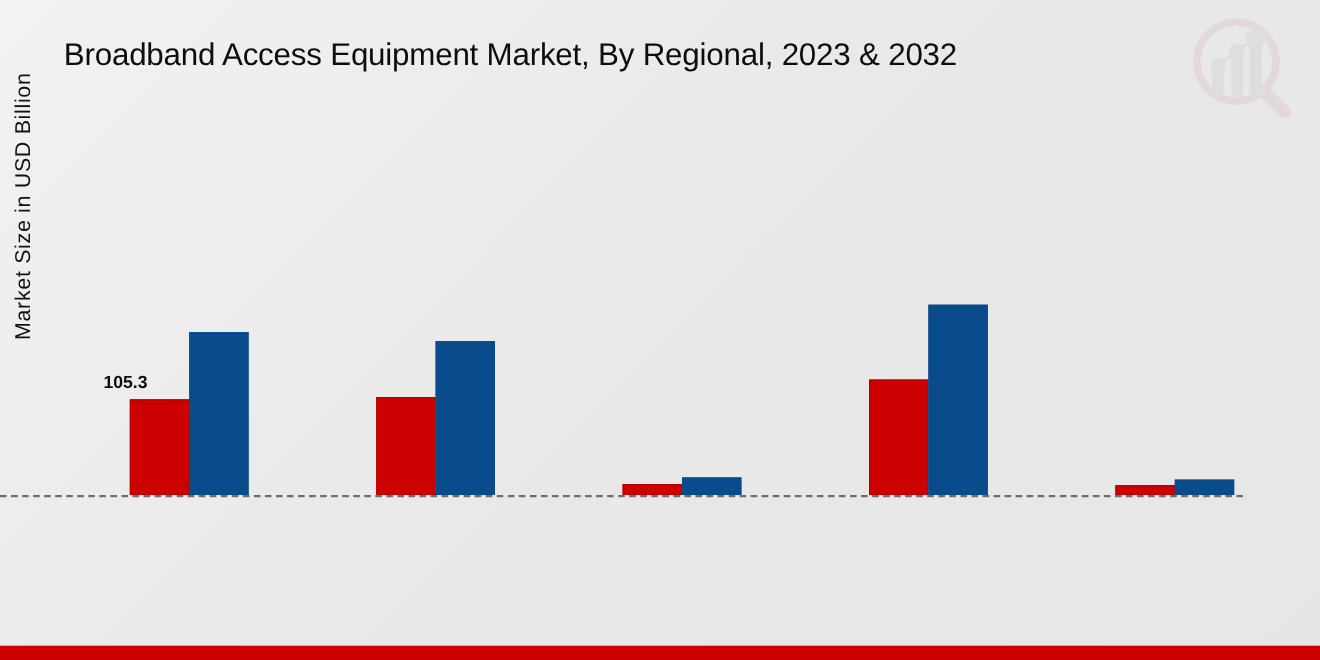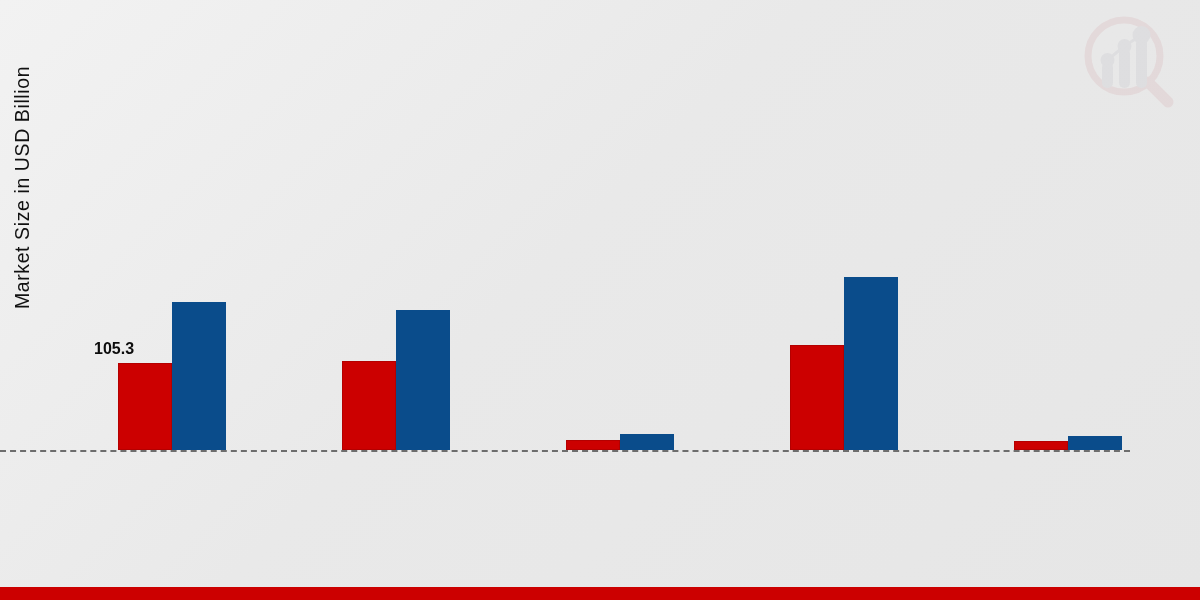--- a/index.html
+++ b/index.html
@@ -156,20 +156,21 @@
       <rect x="47" y="40" width="11" height="40" rx="5" fill="#c9c9cf"></rect>
       <rect x="64" y="30" width="11" height="50" rx="5" fill="#c9c9cf"></rect>
       <circle cx="35.5" cy="52" r="7" fill="#c9c9cf"></circle>
       <circle cx="52.5" cy="38" r="7" fill="#c9c9cf"></circle>
       <circle cx="69.5" cy="27" r="9" fill="#c9c9cf"></circle>
       <line x1="35.5" y1="52" x2="52.5" y2="38" stroke="#c9c9cf" stroke-width="3"></line>
       <line x1="52.5" y1="38" x2="69.5" y2="27" stroke="#c9c9cf" stroke-width="3"></line>
     </svg>
   </div>
 
+  <div class="title">Broadband Access Equipment Market, By Regional, 2023 &amp; 2032</div>
 
 
   <div class="ylabel">Market Size in USD Billion</div>
 
   <div class="baseline"></div>
 
   <div class="groups">
 
     <div class="group">
       <div class="bars">

